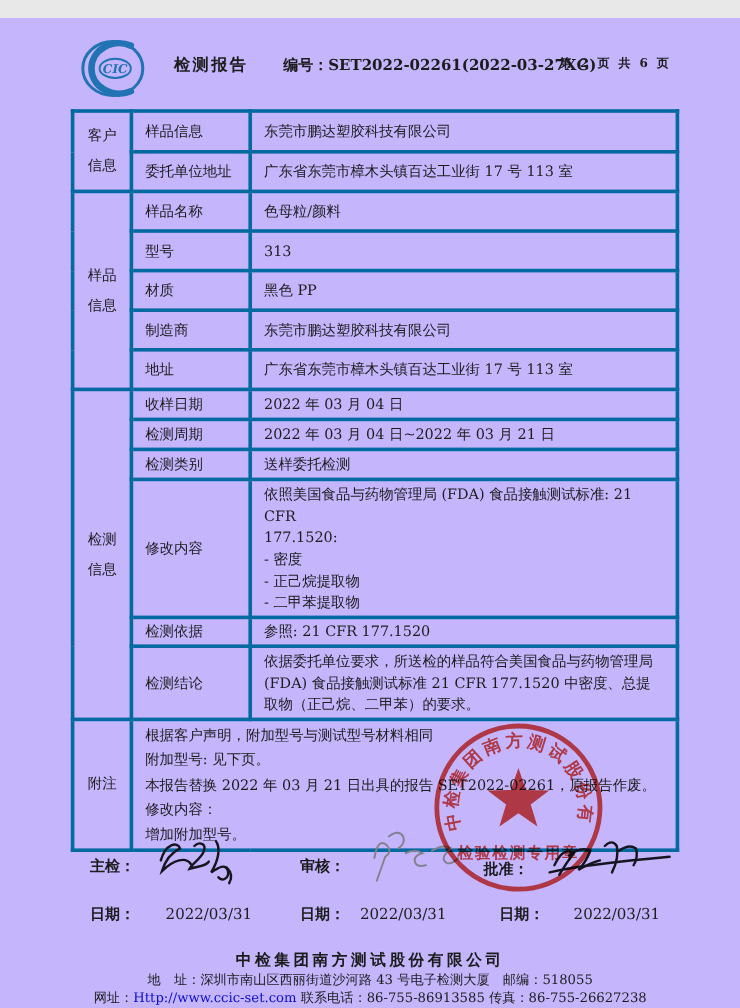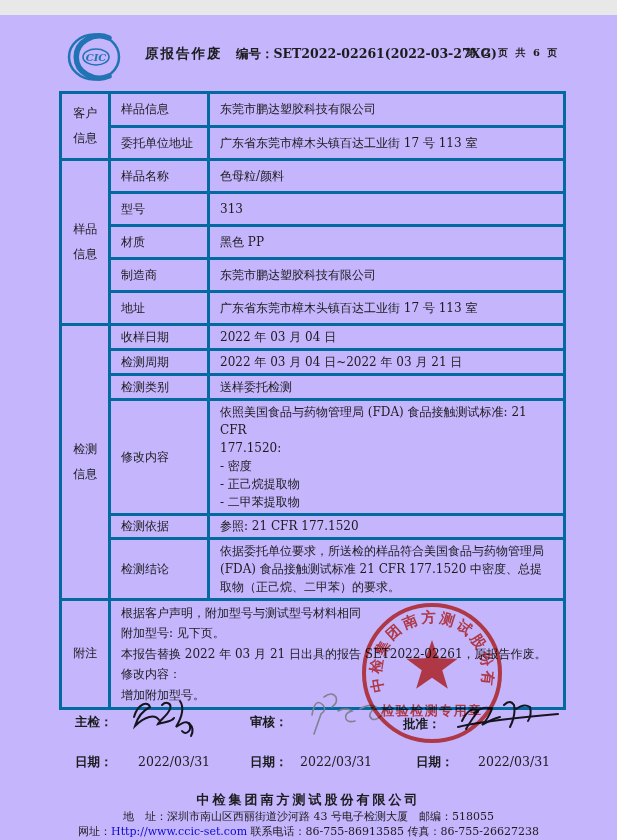--- a/index.html
+++ b/index.html
@@ -48,21 +48,21 @@
 
 <div class="page">
 
   <svg class="abs" style="left:62px; top:15px;" width="64" height="54" viewBox="0 0 64 54">
     <ellipse cx="32" cy="27" rx="25" ry="22.5" fill="none" stroke="#2173b4" stroke-width="2.5"></ellipse>
     <path d="M47 8 A 23 21 0 1 0 47 46" fill="none" stroke="#2173b4" stroke-width="5.5" stroke-linecap="round"></path>
     <ellipse cx="34" cy="27" rx="13" ry="8" fill="none" stroke="#2173b4" stroke-width="1.6"></ellipse>
     <text x="34" y="31" text-anchor="middle" font-size="10" font-weight="bold" font-style="italic" fill="#2173b4" font-family="DejaVu Serif, serif">CIC</text>
   </svg>
 
-  <div class="abs hdr-title">原报告作废</div>
+  <div class="abs hdr-title">检测报告</div>
   <div class="abs hdr-no"><span>编号：</span><span>SET2022-02261(2022-03-27XG)</span></div>
   <div class="abs hdr-page">第 2 页 共 6 页</div>
 
   <div class="abs report-wrap">
     <table class="report">
       <colgroup>
           <col class="c1">
           <col class="c2">
           <col class="c3">
         </colgroup>

